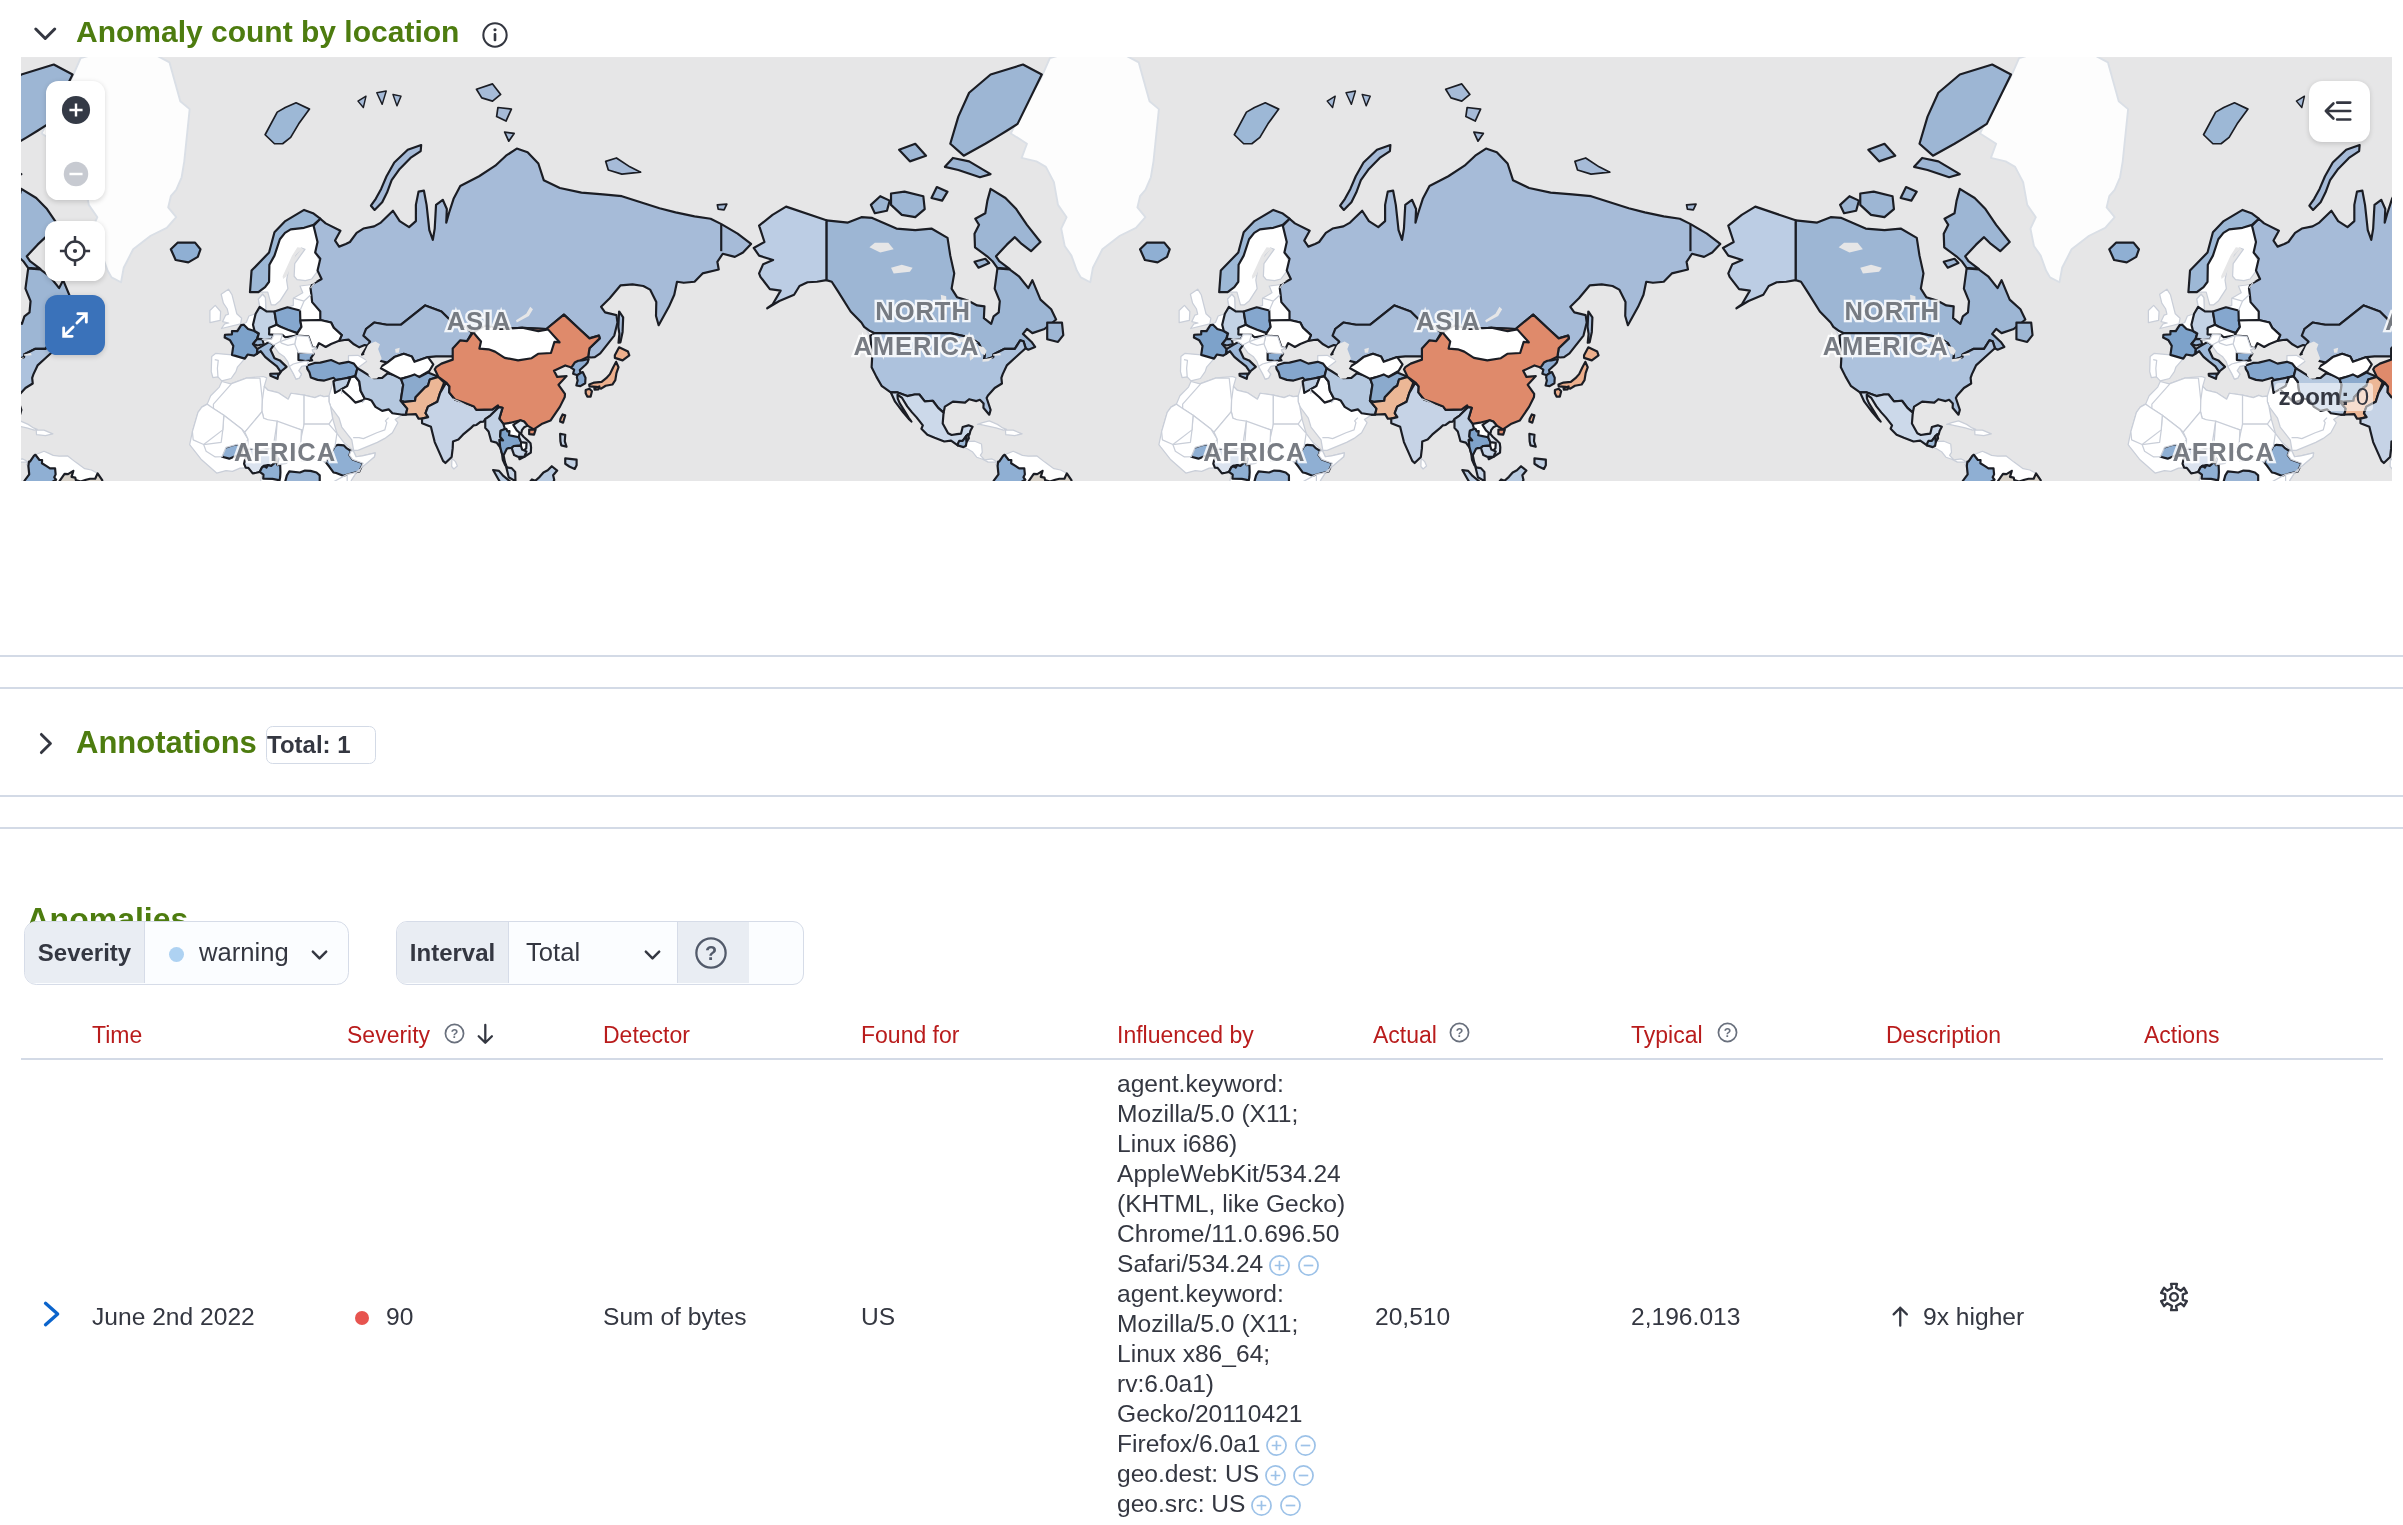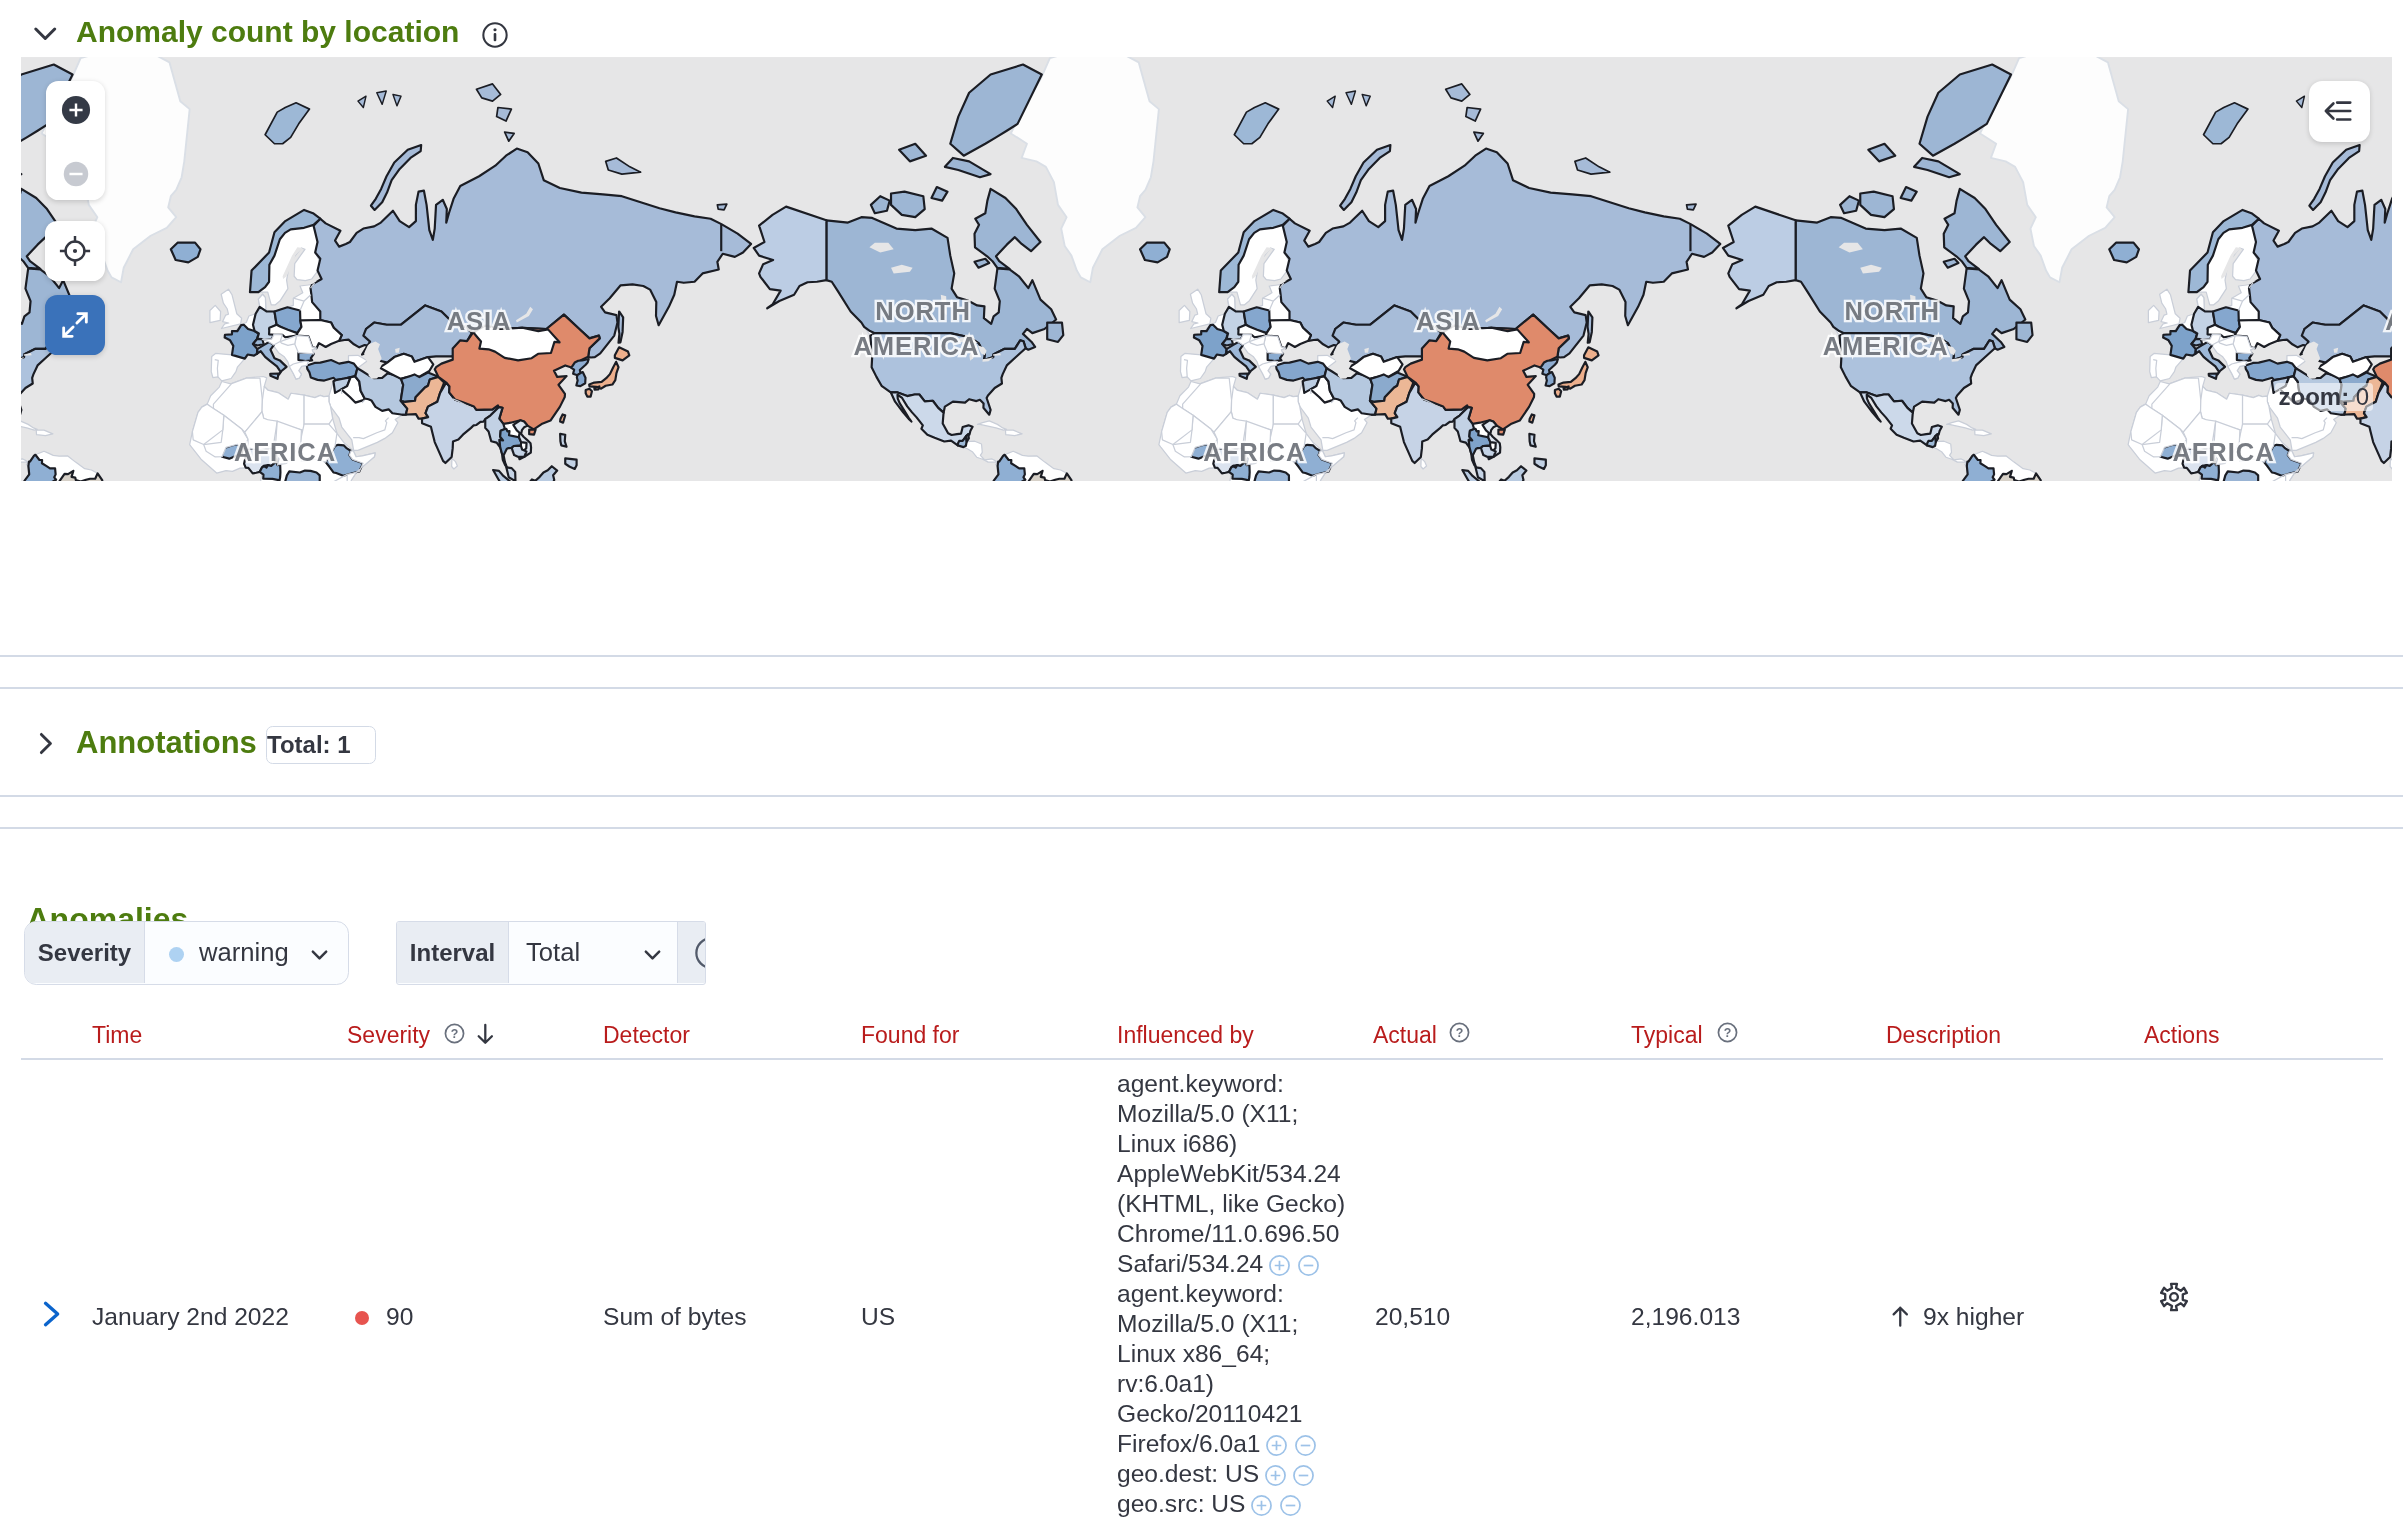--- a/index.html
+++ b/index.html
@@ -239,21 +239,21 @@
 
 <div class="abs" style="left:24px;top:921px;width:325px;height:64px;border:1.9px solid #d6dce8;border-radius:12.3px;background:#fbfdff;overflow:hidden">
   <div class="abs" style="left:0;top:0;width:120px;height:61px;background:#e9edf3;border-right:1.9px solid #d6dce8;font-size:24px;font-weight:bold;color:#343741;text-align:center;line-height:61px">Severity</div>
   <div class="abs" style="left:144px;top:24.6px;width:15px;height:15px;border-radius:7.6px;background:#aed2f2"></div>
   <div class="abs" style="left:174px;top:16px;font-size:25.6px;color:#343741">warning</div>
   <svg class="abs" style="left:284px;top:23px" width="21" height="21" viewBox="0 0 22 22">
       <path d="M4 7l7 7 7-7" fill="none" stroke="#343741" stroke-width="2.6" stroke-linecap="round" stroke-linejoin="round"></path>
     </svg>
 </div>
 
-<div class="abs" style="left:396px;top:921px;width:310px;height:64px;border:1.9px solid #d6dce8;border-radius:3px;background:#fbfdff;overflow:hidden">
+<div class="abs" style="left:396px;top:921px;width:408px;height:64px;border:1.9px solid #d6dce8;border-radius:11px;background:#fbfdff;overflow:hidden">
   <div class="abs" style="left:0;top:0;width:112px;height:61px;background:#e9edf3;border-right:1.9px solid #d6dce8;font-size:24px;font-weight:bold;color:#343741;text-align:center;line-height:61px">Interval</div>
   <div class="abs" style="left:129px;top:16px;font-size:25.6px;color:#343741">Total</div>
   <svg class="abs" style="left:245px;top:23px" width="21" height="21" viewBox="0 0 22 22">
       <path d="M4 7l7 7 7-7" fill="none" stroke="#343741" stroke-width="2.6" stroke-linecap="round" stroke-linejoin="round"></path>
     </svg>
   <div class="abs" style="left:280px;top:0;width:72px;height:61px;background:#e9edf3;border-left:1.9px solid #d6dce8"></div>
   <svg class="abs" style="left:297px;top:14px" width="34" height="34" viewBox="0 0 36 36">
       <circle cx="18" cy="18" r="15.5" fill="none" stroke="#525a6a" stroke-width="2.4"></circle>
       <text x="18" y="25" text-anchor="middle" font-size="21" font-weight="bold" fill="#525a6a">?</text>
     </svg>
@@ -281,21 +281,21 @@
     <circle cx="11" cy="11" r="9.5" fill="none" stroke="#69707d" stroke-width="1.8"></circle>
     <text x="11" y="16" text-anchor="middle" font-size="13" font-weight="bold" fill="#69707d">?</text>
   </svg>
 <div class="hcell" style="left:1886px;top:1022px">Description</div>
 <div class="hcell" style="left:2144px;top:1022px">Actions</div>
 <div class="hr" style="top:1058px;left:21px;width:2362px"></div>
 
 <svg class="abs" style="left:39px;top:1300px" width="28" height="28" viewBox="0 0 30 30">
     <path d="M7 3.5l13 11.5-13 11.5" fill="none" stroke="#0b64cc" stroke-width="3.6" stroke-linecap="round" stroke-linejoin="round"></path>
   </svg>
-<div class="cell" style="left:92px;top:1302px">January 2nd 2022</div>
+<div class="cell" style="left:92px;top:1302px">June 2nd 2022</div>
 <div class="abs" style="left:355px;top:1311px;width:14px;height:14px;border-radius:7.6px;background:#e7544f"></div>
 <div class="cell" style="left:386px;top:1302px">90</div>
 <div class="cell" style="left:603px;top:1302px">Sum of bytes</div>
 <div class="cell" style="left:861px;top:1302px">US</div>
 <div class="cell" style="left:1117px;top:1069px;width:237px">agent.keyword: Mozilla/5.0 (X11; Linux i686) AppleWebKit/534.24 (KHTML, like Gecko) Chrome/11.0.696.50 Safari/534.24<svg width="21" height="21" viewBox="0 0 22 22" style="vertical-align:-3.8px;margin-left:5.7px">
       <circle cx="11" cy="11" r="10" fill="none" stroke="#9dc2e8" stroke-width="1.8"></circle>
       <path d="M11 6v10M6 11h10" stroke="#9dc2e8" stroke-width="1.8"></path>
     </svg><svg width="21" height="21" viewBox="0 0 22 22" style="vertical-align:-3.8px;margin-left:7.6px">
       <circle cx="11" cy="11" r="10" fill="none" stroke="#9dc2e8" stroke-width="1.8"></circle>
       <path d="M6 11h10" stroke="#9dc2e8" stroke-width="1.8"></path>

